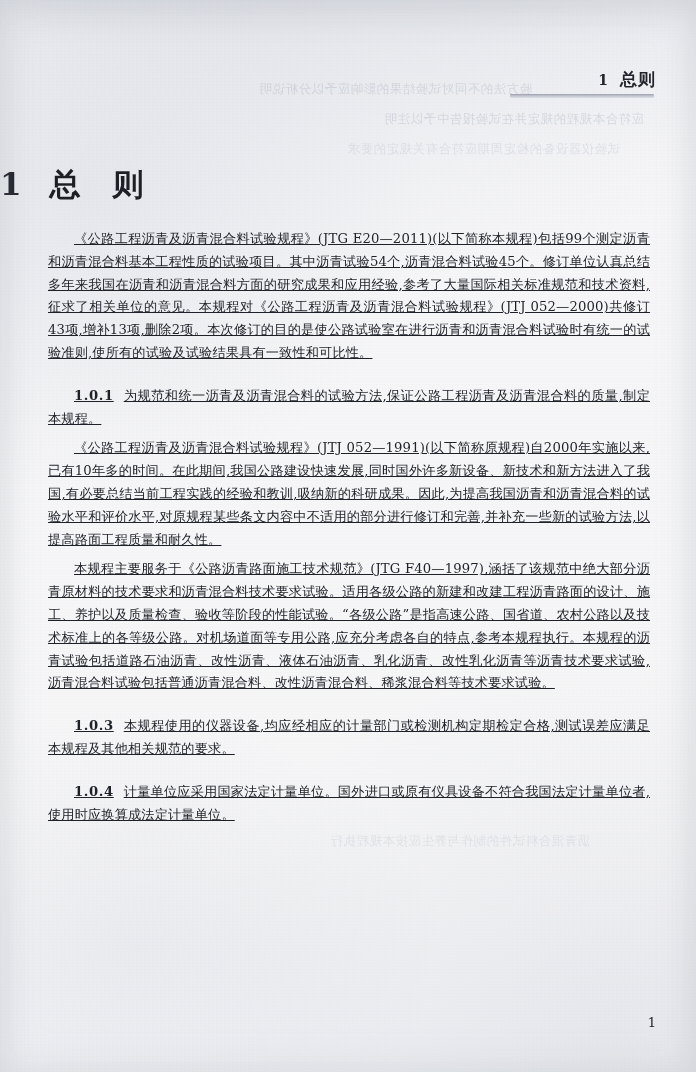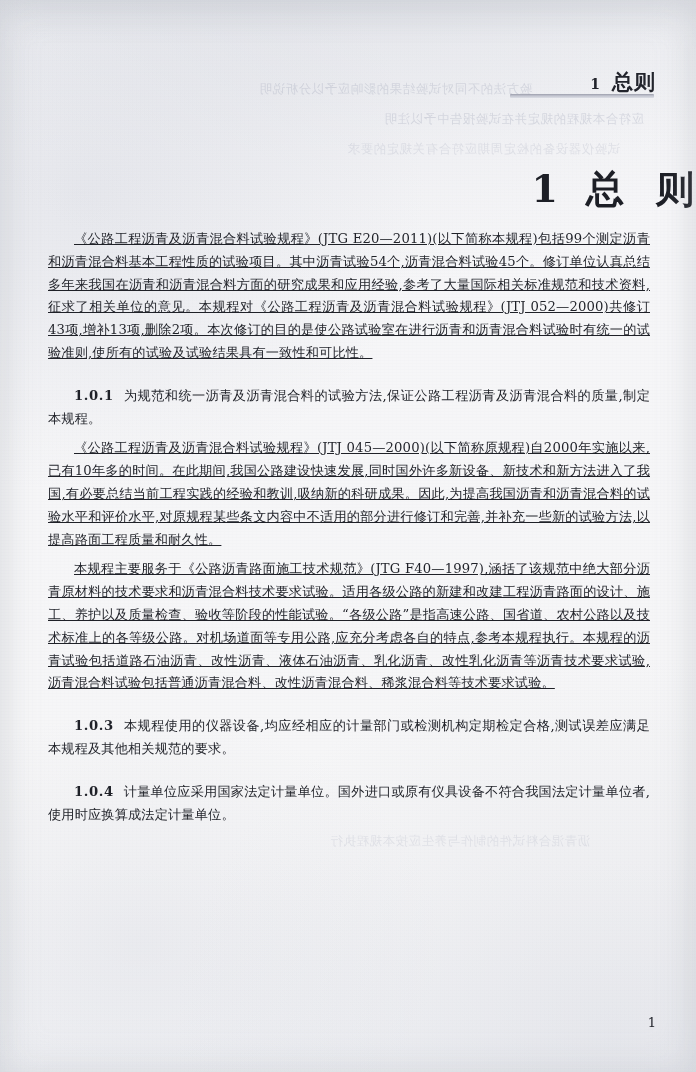--- a/index.html
+++ b/index.html
@@ -64,43 +64,43 @@
     align-items: baseline;
     gap: 12px;
     color: #22242c;
   }
   .header .hnum {
     font-size: 14px;
     font-weight: bold;
     font-family: "DejaVu Serif", "Liberation Serif", serif;
   }
   .header .htitle {
-    font-size: 21px;
+    font-size: 17px;
     font-weight: bold;
     letter-spacing: 1px;
   }
   .header-rule {
     position: absolute;
     top: 94px;
     right: 42px;
     width: 144px;
     height: 4px;
     background: linear-gradient(180deg, #8e90a0 0%, #b9bcc8 45%, #d9dbe3 100%);
     border-radius: 1px;
     opacity: 0.85;
   }
 
   
   .doc-title {
     position: absolute;
     top: 164px;
     left: 0;
     right: 0;
-    text-align: right;
-    font-size: 38px;
+    text-align: left;
+    font-size: 31px;
     font-weight: bold;
     color: #1d1f26;
     letter-spacing: 2px;
     font-family: "DejaVu Serif", "Liberation Serif", serif;
   }
   .doc-title .t-num { margin-right: 26px; }
   .doc-title .t-a  { margin-right: 30px; }
 
   
   .content {
@@ -114,21 +114,21 @@
     font-size: 13.2px;
     line-height: 22.8px;
     color: #1f2128;
     text-align: justify;
     text-justify: inter-ideograph;
     letter-spacing: 0.15px;
     font-family: "DejaVu Serif", "Liberation Serif", serif;
   }
   p.indent { text-indent: 26px; text-decoration: underline; }
   p.gap-sm { margin-top: 7px; }
-  p.gap-lg { margin-top: 20px; }
+  p.gap-lg { margin-top: 20px; text-decoration: underline; }
 
   .clause-no {
     font-weight: bold;
     letter-spacing: 0.6px;
     margin-right: 10px;
   }
   .clause-lead { text-indent: 26px; }
 
   
   .folio {
@@ -169,21 +169,21 @@
 
   <div class="doc-title">
     <span class="t-num">1</span><span class="t-a">总</span><span>则</span>
   </div>
 
   <div class="content">
 
     <p class="para indent">《公路工程沥青及沥青混合料试验规程》(JTG E20—2011)(以下简称本规程)包括99个测定沥青和沥青混合料基本工程性质的试验项目。其中沥青试验54个,沥青混合料试验45个。修订单位认真总结多年来我国在沥青和沥青混合料方面的研究成果和应用经验,参考了大量国际相关标准规范和技术资料,征求了相关单位的意见。本规程对《公路工程沥青及沥青混合料试验规程》(JTJ 052—2000)共修订43项,增补13项,删除2项。本次修订的目的是使公路试验室在进行沥青和沥青混合料试验时有统一的试验准则,使所有的试验及试验结果具有一致性和可比性。</p>
 
     <p class="para clause-lead gap-lg"><span class="clause-no">1.0.1</span><span>为规范和统一沥青及沥青混合料的试验方法,保证公路工程沥青及沥青混合料的质量,制定本规程。</span></p>
-    <p class="para indent gap-sm">《公路工程沥青及沥青混合料试验规程》(JTJ 045—2000)(以下简称原规程)自2000年实施以来,已有10年多的时间。在此期间,我国公路建设快速发展,同时国外许多新设备、新技术和新方法进入了我国,有必要总结当前工程实践的经验和教训,吸纳新的科研成果。因此,为提高我国沥青和沥青混合料的试验水平和评价水平,对原规程某些条文内容中不适用的部分进行修订和完善,并补充一些新的试验方法,以提高路面工程质量和耐久性。</p>
+    <p class="para indent gap-sm">《公路工程沥青及沥青混合料试验规程》(JTJ 052—1991)(以下简称原规程)自2000年实施以来,已有10年多的时间。在此期间,我国公路建设快速发展,同时国外许多新设备、新技术和新方法进入了我国,有必要总结当前工程实践的经验和教训,吸纳新的科研成果。因此,为提高我国沥青和沥青混合料的试验水平和评价水平,对原规程某些条文内容中不适用的部分进行修订和完善,并补充一些新的试验方法,以提高路面工程质量和耐久性。</p>
 
     <p class="para indent gap-sm">本规程主要服务于《公路沥青路面施工技术规范》(JTG F40—1997),涵括了该规范中绝大部分沥青原材料的技术要求和沥青混合料技术要求试验。适用各级公路的新建和改建工程沥青路面的设计、施工、养护以及质量检查、验收等阶段的性能试验。“各级公路”是指高速公路、国省道、农村公路以及技术标准上的各等级公路。对机场道面等专用公路,应充分考虑各自的特点,参考本规程执行。本规程的沥青试验包括道路石油沥青、改性沥青、液体石油沥青、乳化沥青、改性乳化沥青等沥青技术要求试验,沥青混合料试验包括普通沥青混合料、改性沥青混合料、稀浆混合料等技术要求试验。</p>
 
     <p class="para clause-lead gap-lg"><span class="clause-no">1.0.3</span><span>本规程使用的仪器设备,均应经相应的计量部门或检测机构定期检定合格,测试误差应满足本规程及其他相关规范的要求。</span></p>
 
     <p class="para clause-lead gap-lg"><span class="clause-no">1.0.4</span><span>计量单位应采用国家法定计量单位。国外进口或原有仪具设备不符合我国法定计量单位者,使用时应换算成法定计量单位。</span></p>
 
 
   </div>
 

